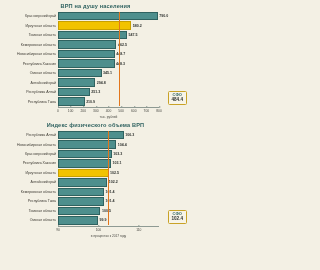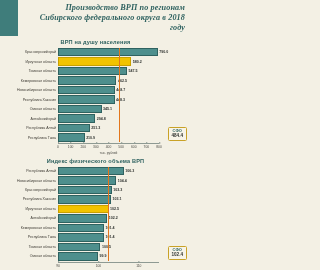--- a/index.html
+++ b/index.html
@@ -151,24 +151,20 @@
     z-index: 6;
   }
   .callout .c-name { font-size: 4px; font-weight: bold; color: #2f6260; }
   .callout .c-val  { font-size: 4.6px; font-weight: bold; color: #2f3330; }
 </style>
 </head>
 <body>
 
 <div id="page">
 
-  <div class="header">
-    <div class="header-left-band"></div>
-    <div class="header-title">Производство ВРП по регионам Сибирского федерального округа в 2018 году</div>
-  </div>
 
   <div class="chart-block">
     <div class="chart-title">ВРП на душу населения</div>
     <div class="plot" id="plot1" style="position: relative;">
         <div class="row">
           <div class="row-label">Красноярский край</div>
           <div class="bar-area">
             <div class="bar" style="width: 98.75%;"></div>
             <div class="bar-val" style="left: 98.75%;">790.0</div>
           </div>

